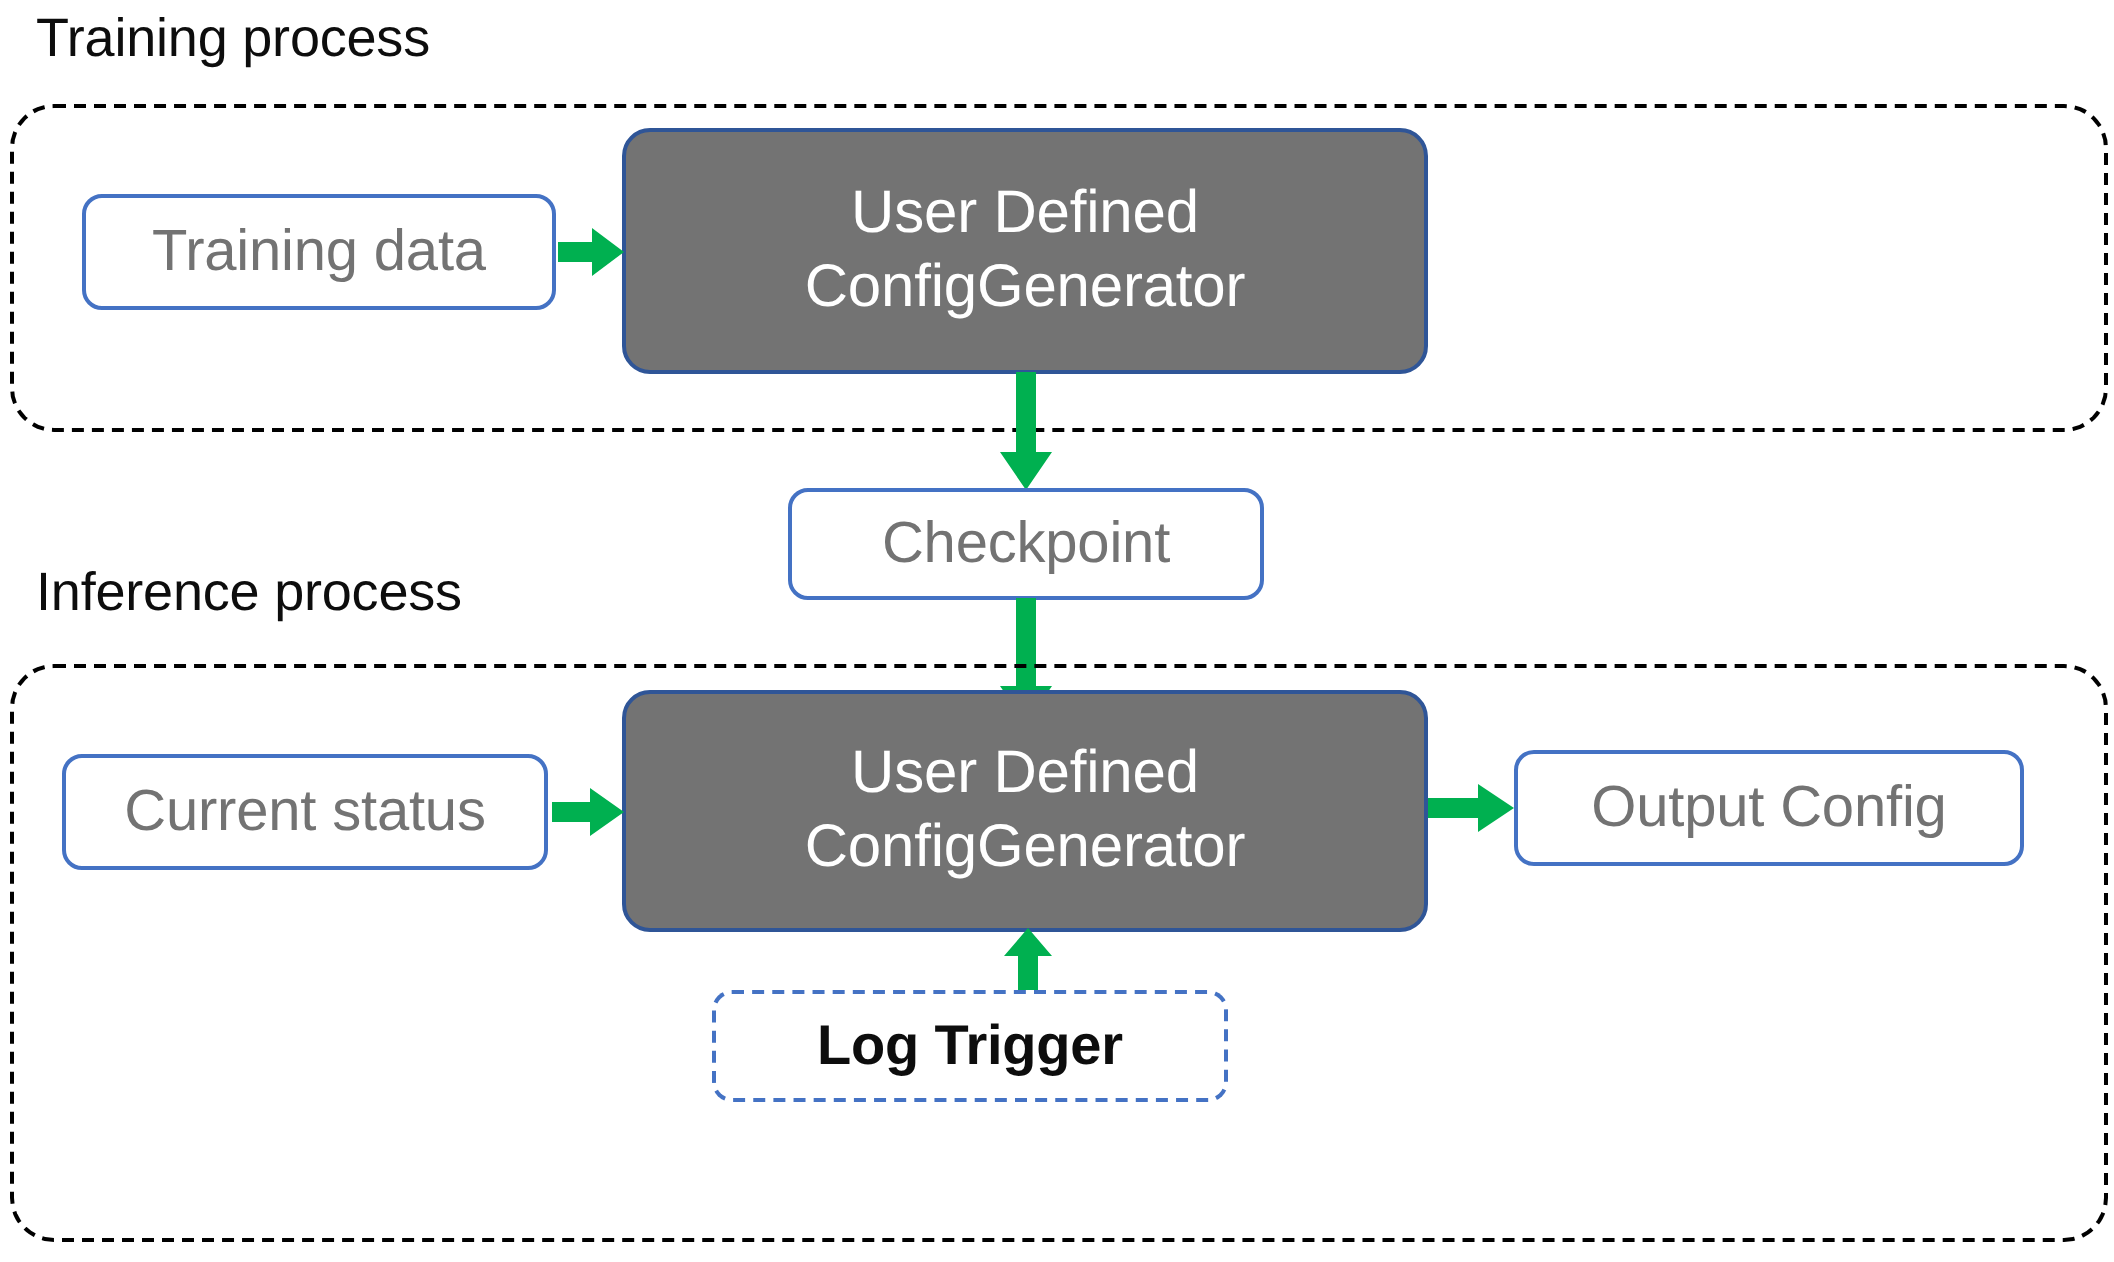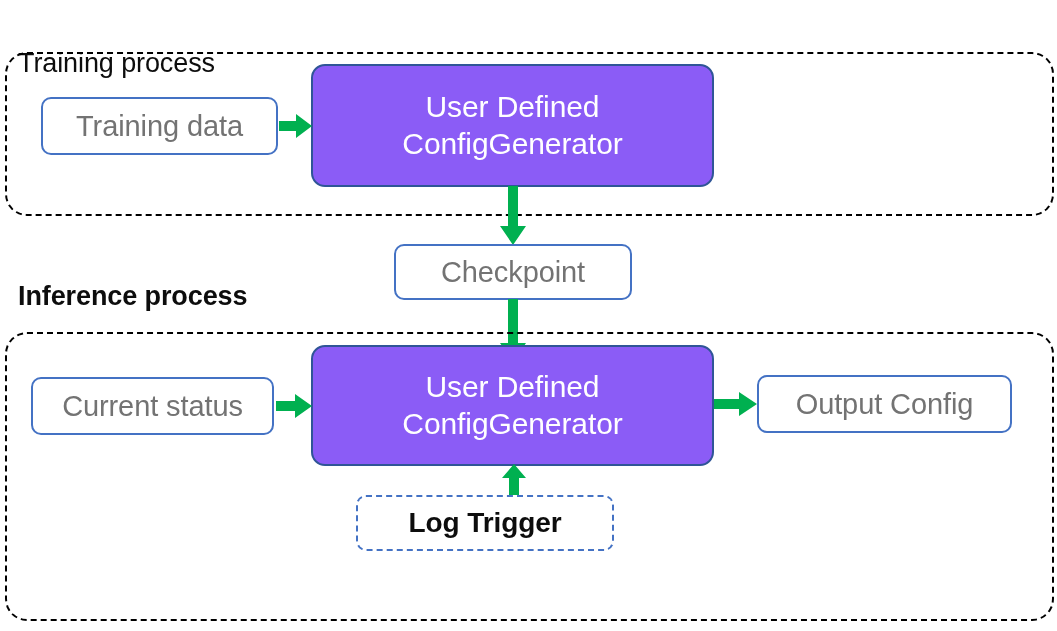--- a/index.html
+++ b/index.html
@@ -49,21 +49,21 @@
     font-size: 29px;
     line-height: 1.05;
     letter-spacing: -0.1px;
   }
 
   
   .node-process {
     box-sizing: border-box;
     border: 2px solid #2F5597;
     border-radius: 14px;
-    background: #8b5cf6;
+    background: #737373;
     display: flex;
     align-items: center;
     justify-content: center;
     text-align: center;
     color: #ffffff;
     font-size: 30px;
     line-height: 1.22;
     letter-spacing: -0.1px;
   }
 
@@ -84,21 +84,21 @@
   }
 
   
   .arrow-svg { display: block; overflow: visible; }
 </style>
 </head>
 <body>
 
 <div id="canvas">
 
-  <div class="abs section-label" style="left:18px; top:6px;margin-top:44px;">Training process</div>
+  <div class="abs section-label" style="left:18px; top:6px;">Training process</div>
 
   <div class="abs group-box" style="left:5px; top:52px; width:1049px; height:164px;"></div>
 
   <div class="abs node-plain" style="left:41px; top:97px; width:237px; height:58px;">
     <span>Training data</span>
   </div>
 
   <div class="abs node-process" style="left:311px; top:64px; width:403px; height:123px;">
     <div>
       <div>User Defined</div>
@@ -115,21 +115,21 @@
   </svg>
 
   <div class="abs node-plain" style="left:394px; top:244px; width:238px; height:56px;">
     <span>Checkpoint</span>
   </div>
 
   <svg class="abs arrow-svg" style="left:498px; top:299px;" width="30" height="64" viewBox="0 0 30 64">
     <path d="M10,0 L20,0 L20,44 L28,44 L15,63 L2,44 L10,44 Z" fill="#00B050"></path>
   </svg>
 
-  <div class="abs section-label" style="left:18px; top:283px;font-weight:bold;">Inference process</div>
+  <div class="abs section-label" style="left:18px; top:283px;">Inference process</div>
 
   <div class="abs group-box" style="left:5px; top:332px; width:1049px; height:289px;"></div>
 
   <div class="abs node-plain" style="left:31px; top:377px; width:243px; height:58px;">
     <span>Current status</span>
   </div>
 
   <div class="abs node-process" style="left:311px; top:345px; width:403px; height:121px;">
     <div>
       <div>User Defined</div>

